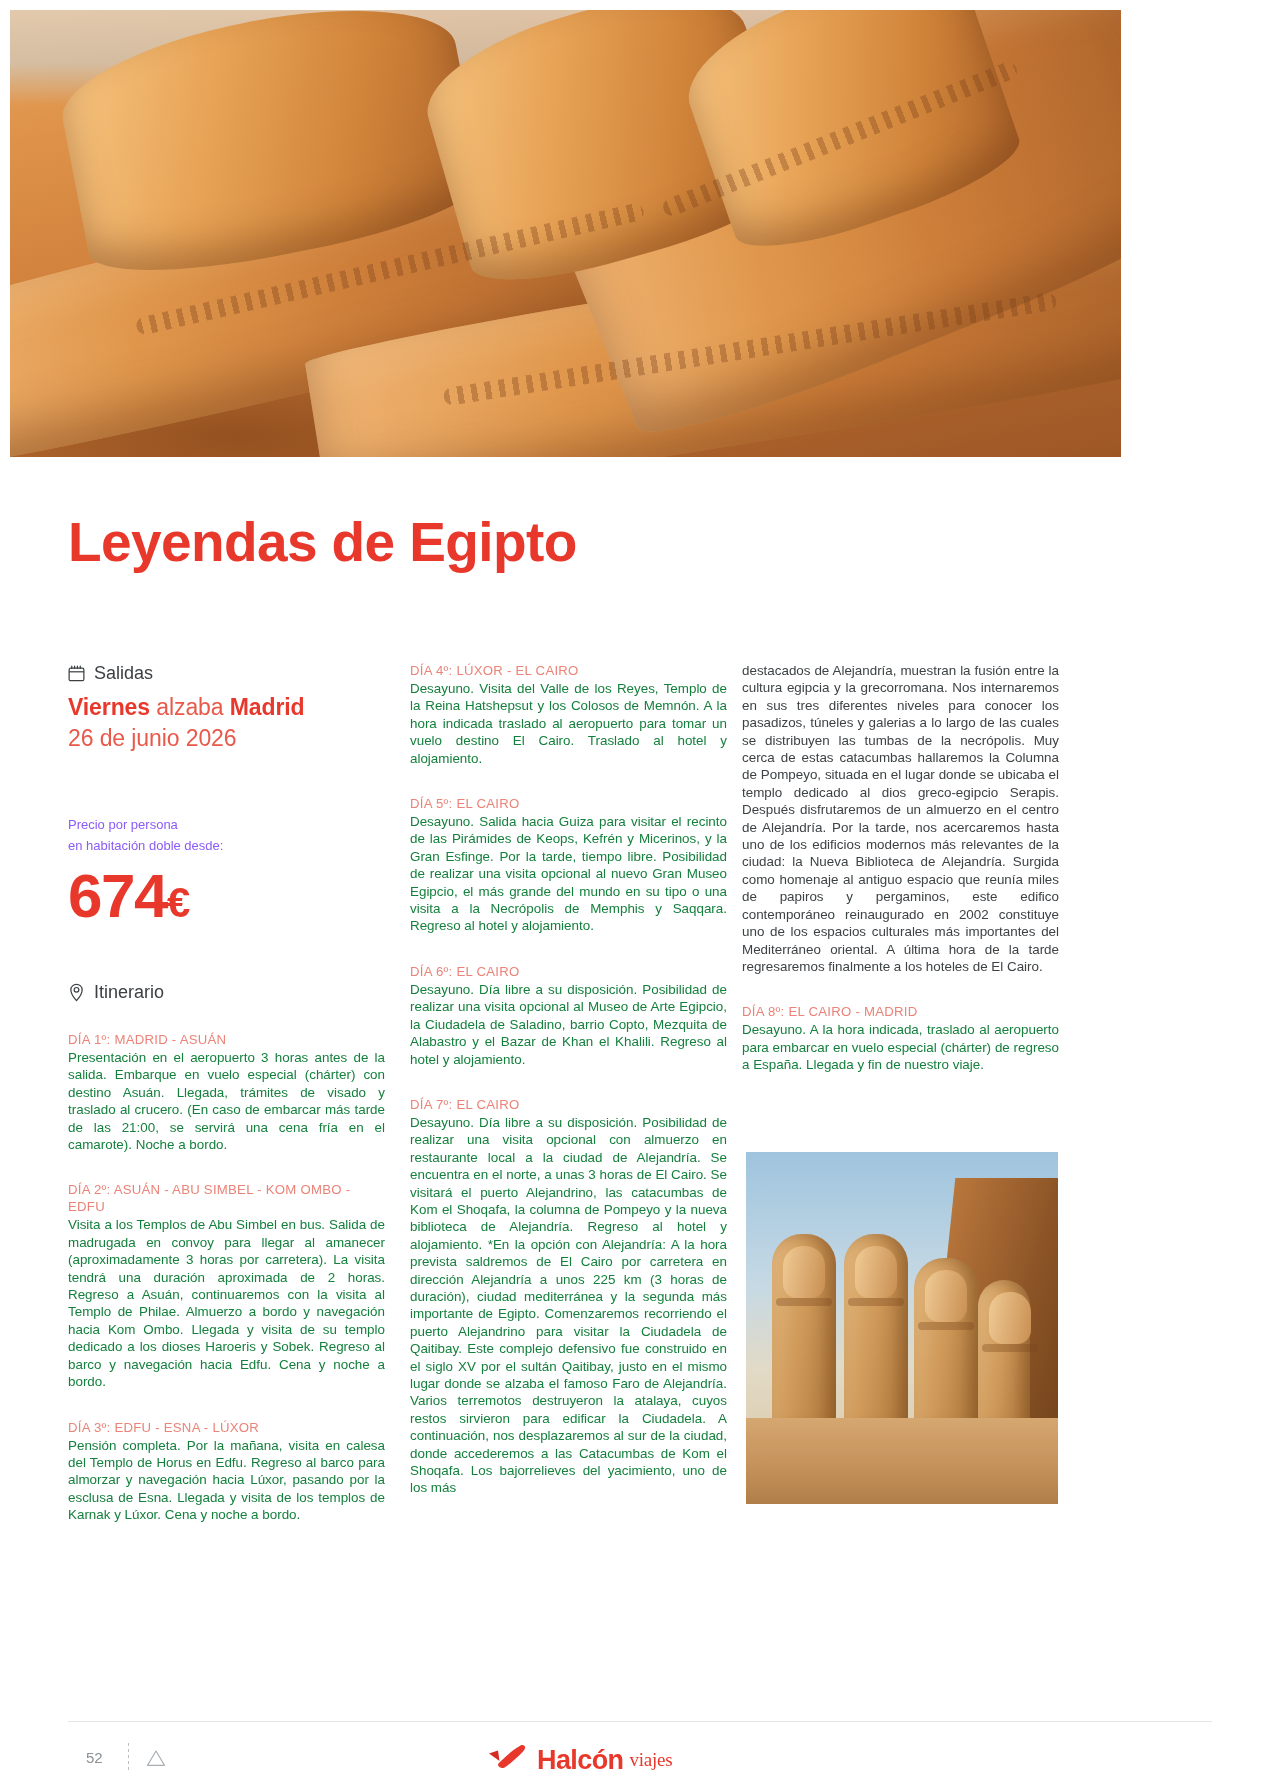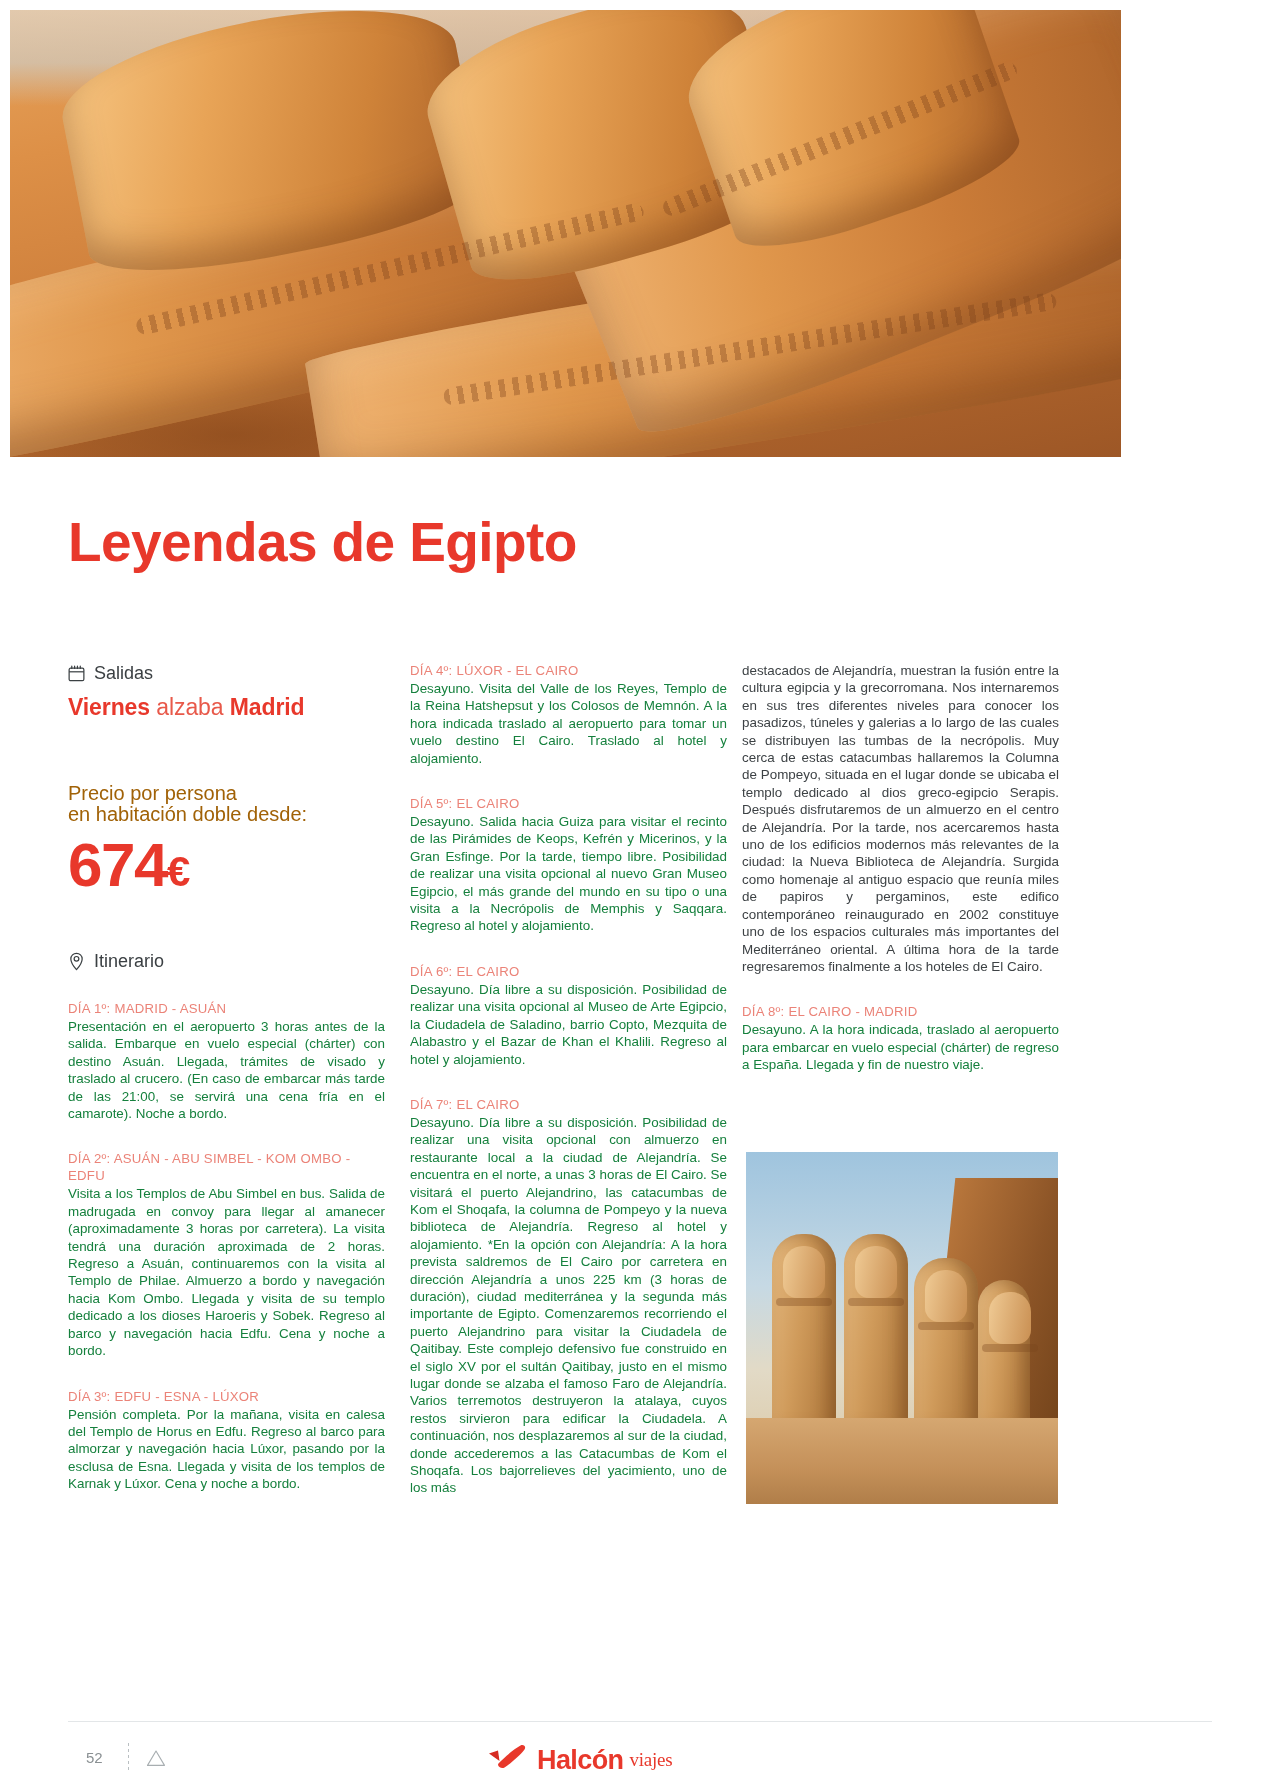--- a/index.html
+++ b/index.html
@@ -125,22 +125,22 @@
     color: #e8594a;
     font-size: 23px;
     line-height: 31px;
     font-weight: 400;
     letter-spacing: -0.1px;
   }
   .salidas-line b { font-weight: 700; color: #e8382b; }
 
   .price-label {
     margin-top: 60px;
-    color: #a16207;
-    font-size: 20px;
+    color: #8b5cf6;
+    font-size: 13px;
     line-height: 21px;
   }
   .price-value {
     margin-top: 6px;
     color: #e8382b;
     font-size: 62px;
     line-height: 68px;
     font-weight: 700;
     letter-spacing: -1.5px;
   }
@@ -297,20 +297,21 @@
             <path d="M1.2 7.2h15.6" stroke="#3b4043" stroke-width="1.3"></path>
             <path d="M4 1.3v2.4M7 1.3v2.4M10 1.3v2.4M13 1.3v2.4" stroke="#3b4043" stroke-width="1.3" stroke-linecap="round"></path>
           </svg>
         </span>
         <span>Salidas</span>
       </div>
 
       <div class="salidas-line">
         <b>Viernes</b><span> alzaba </span><b>Madrid</b>
       </div>
+      <div class="salidas-line">26 de junio 2026</div>
 
       <div class="price-label">Precio por persona</div>
       <div class="price-label" style="margin-top:0">en habitación doble desde:</div>
 
       <div class="price-value"><span>674</span><span class="cur">€</span></div>
 
       <div class="section-head itin-head">
         <span>
           <svg width="17" height="19" viewBox="0 0 18 20" fill="none">
             <path d="M9 1.3c-3.3 0-6 2.66-6 5.95 0 4.46 6 11.45 6 11.45s6-6.99 6-11.45C15 3.96 12.3 1.3 9 1.3z" stroke="#3b4043" stroke-width="1.3" stroke-linejoin="round"></path>

